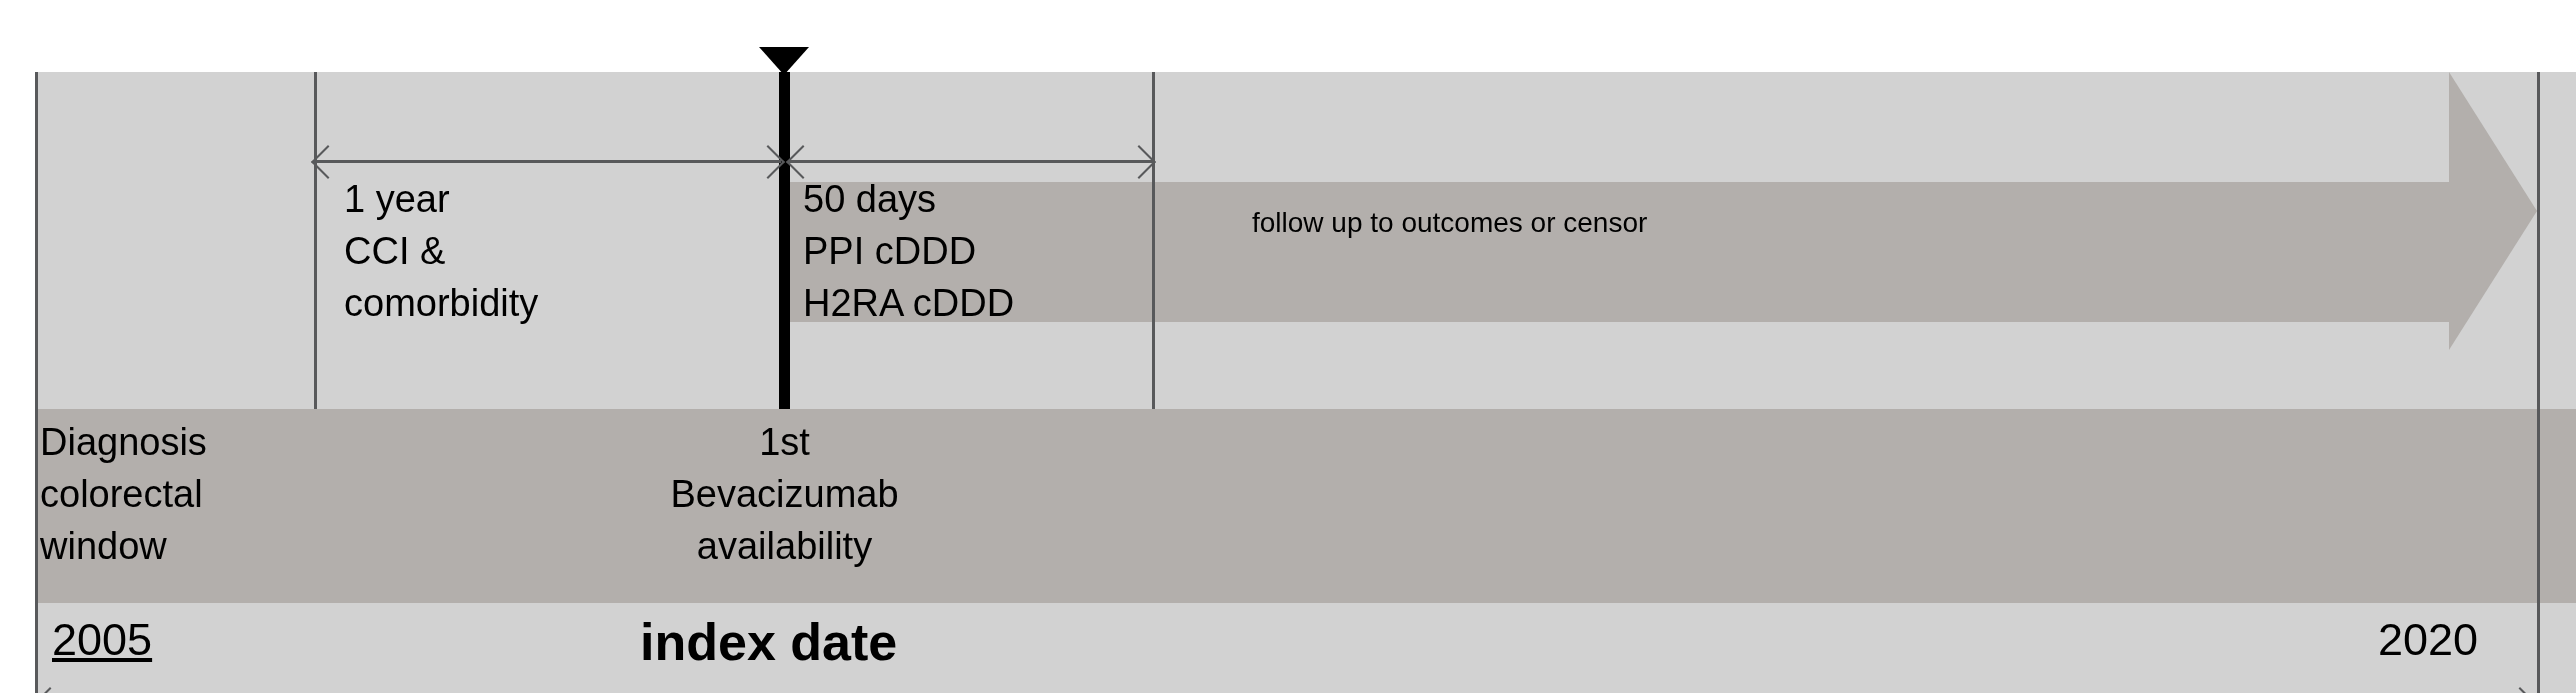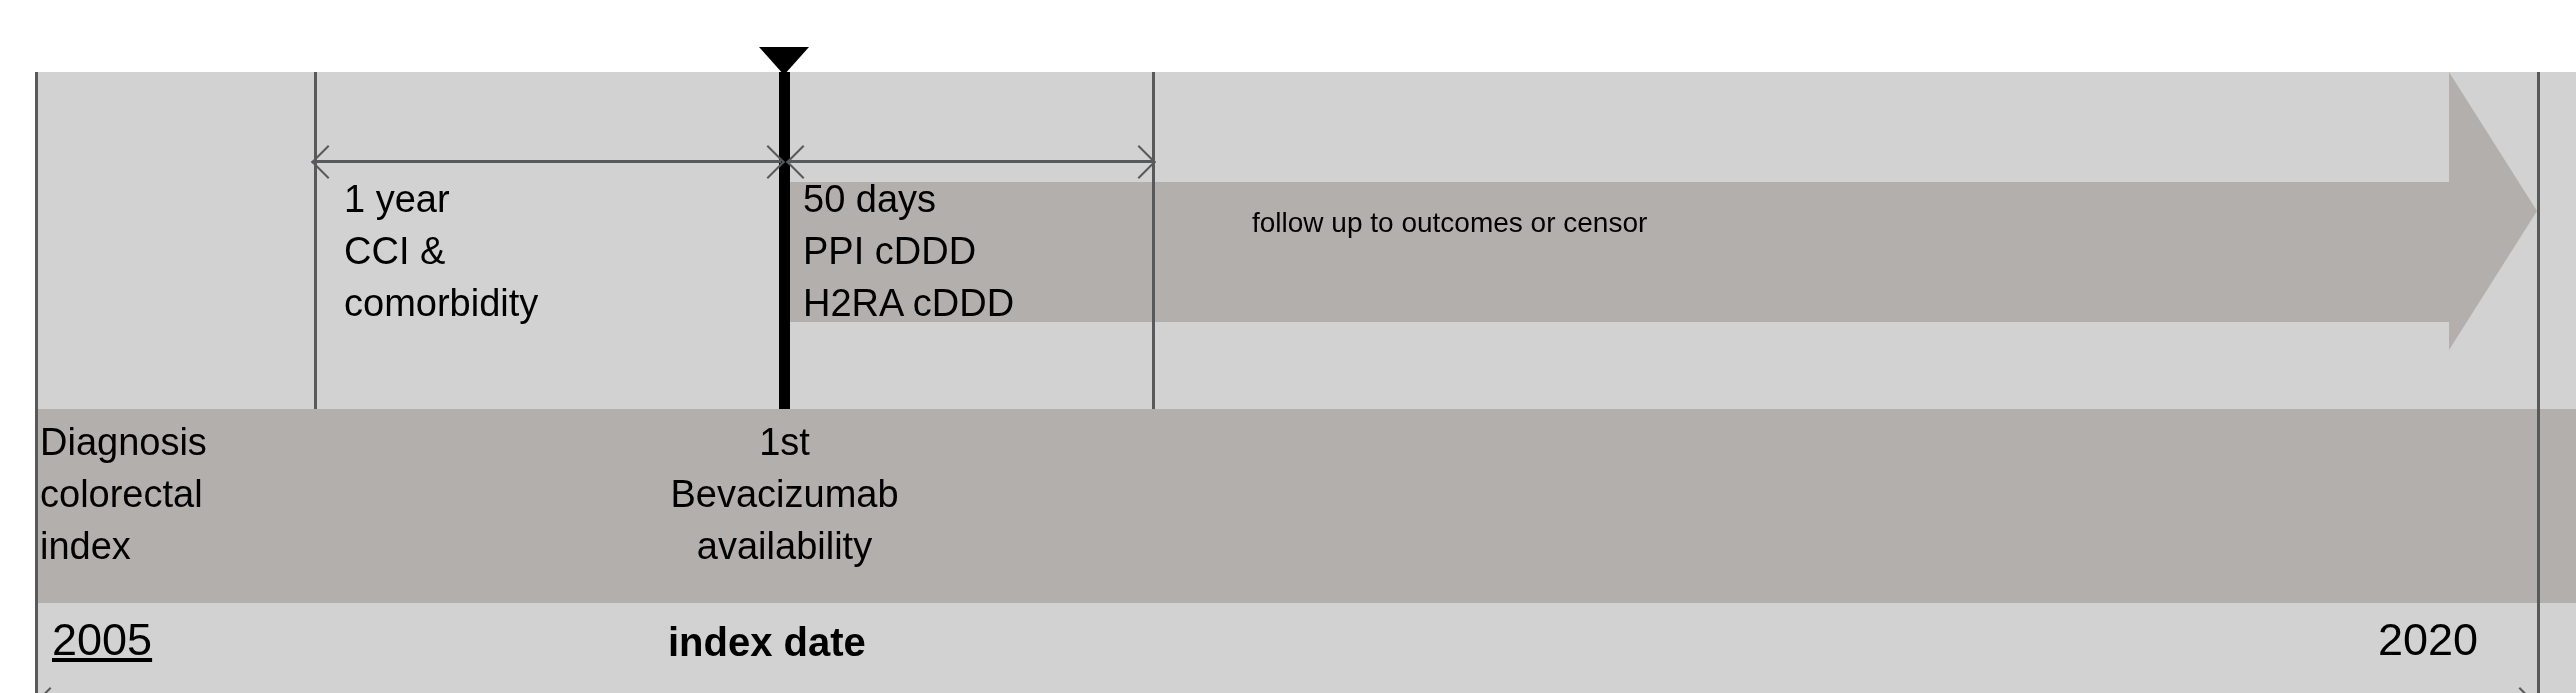--- a/index.html
+++ b/index.html
@@ -135,22 +135,22 @@
   #lbl-bevacizumab {
     left: 576px; top: 372px;
     width: 417px;
     text-align: center;
   }
 
   #lbl-2005 { left: 52px;  top: 570px; font-size: 45px; text-decoration: underline; }
   #lbl-2020 { left: 2378px; top: 570px; font-size: 45px; text-align: center; }
 
   #lbl-indexdate {
-    left: 668px; top: 572px;
-    font-weight: bold; font-size: 40px;
+    left: 640px; top: 572px;
+    font-weight: bold; font-size: 52px;
   }
   #lbl-datawindow {
     left: 911px; top: 572px;
     font-size: 42px;
   }
 </style>
 </head>
 <body>
 
 <div id="stage">
@@ -188,21 +188,21 @@
 comorbidity</div>
 
   <div class="abs txt" id="lbl-30day">50 days
 PPI cDDD
 H2RA cDDD</div>
 
   <div class="abs txt" id="lbl-followup">follow up to outcomes or censor</div>
 
   <div class="abs txt" id="lbl-diagnosis">Diagnosis
 colorectal
-index</div>
+window</div>
 
   <div class="abs txt" id="lbl-bevacizumab">1st
 Bevacizumab
 availability</div>
 
   <div class="abs txt" id="lbl-2005">2005</div>
 
   <div class="abs txt" id="lbl-2020">2020</div>
 
   <div class="abs txt" id="lbl-indexdate">index date</div>

